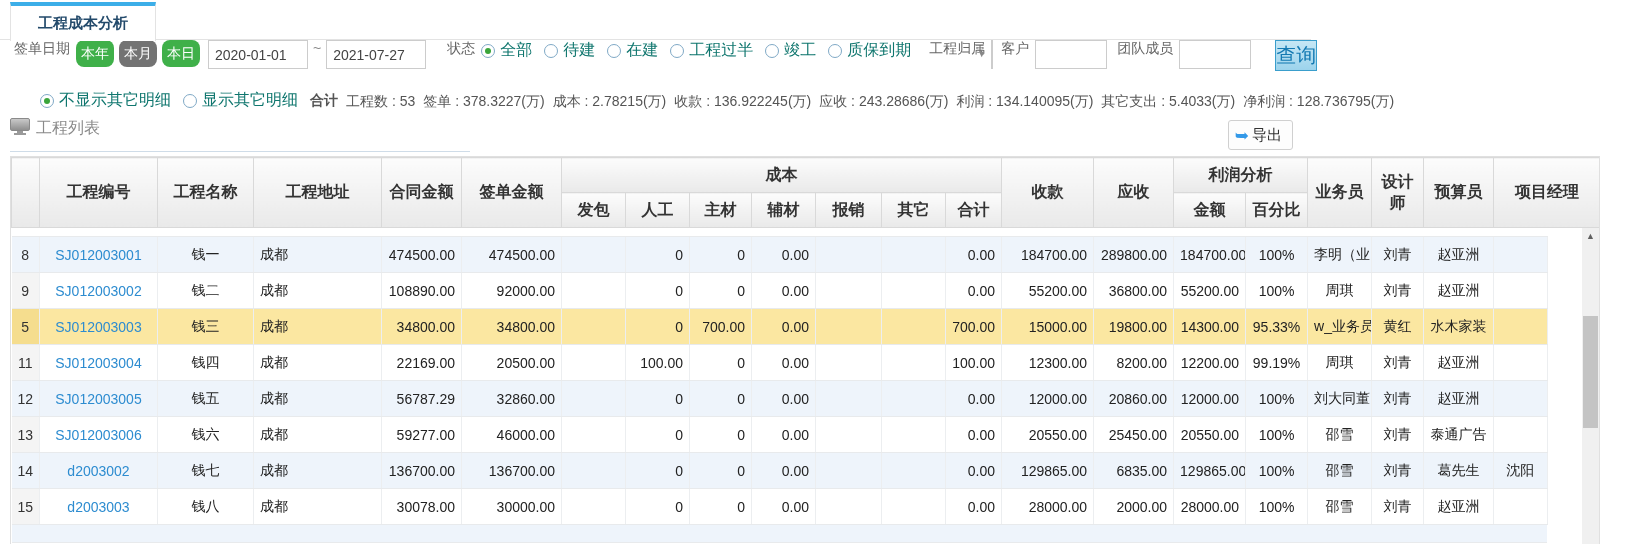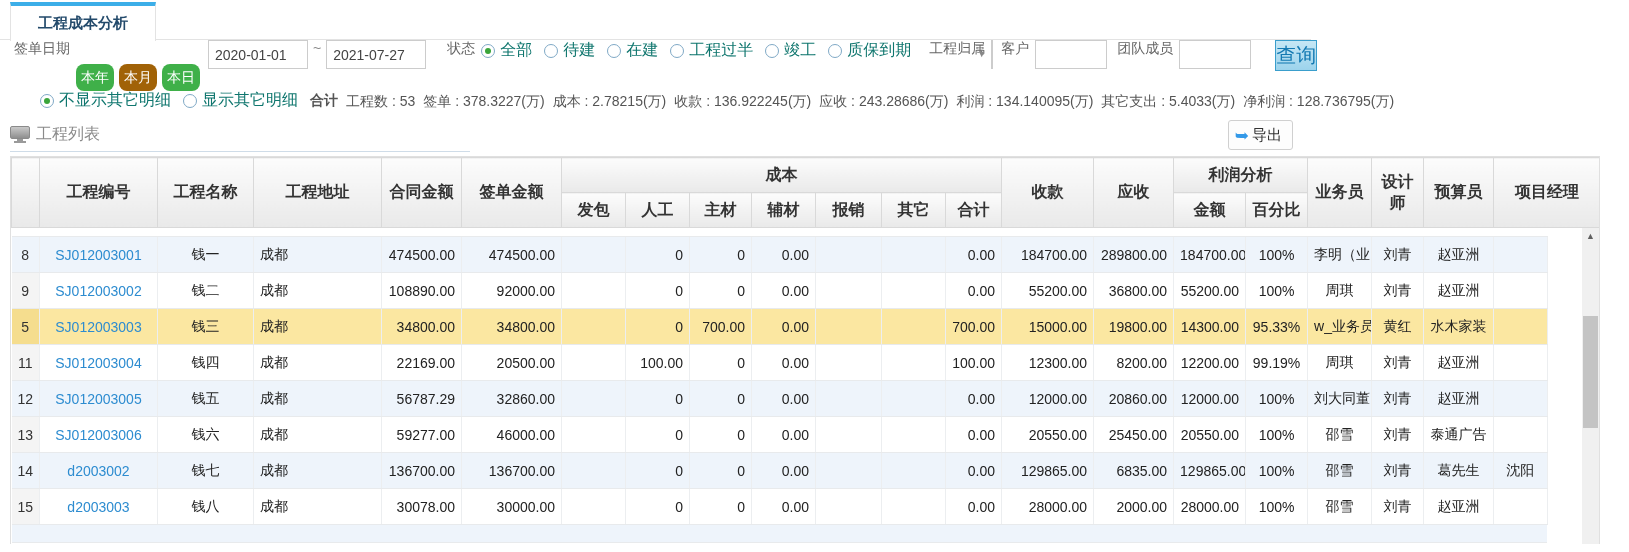--- a/index.html
+++ b/index.html
@@ -37,21 +37,21 @@
     background:linear-gradient(#c6e7f5,#9cd3ec); color:#1379b2; font-size:20px; cursor:pointer;
     font-family:inherit; }
 
   
   .summary-row { display:flex; align-items:center; height:30px; padding-left:40px; white-space:nowrap; }
   .sum-total { font-size:14px; font-weight:bold; color:#555; margin-right:8px; }
   .sum-item { font-size:14px; color:#555; margin-right:8px; }
 
   
   .section-head { position:relative; height:38px; margin:2px 10px 0 10px; }
-  .sec-title-wrap { display:flex; align-items:center; width:460px; height:34px;
+  .sec-title-wrap { display:flex; align-items:flex-start; width:460px; height:34px;
     border-bottom:1px solid #cfdce8; }
   .monitor-icon { display:inline-block; width:20px; height:17px; margin-right:6px; position:relative; }
   .monitor-icon .scr { position:absolute; left:0; top:0; width:20px; height:13px;
     background:linear-gradient(#c9c9c9,#8f8f8f); border:1px solid #8a8a8a; border-radius:2px; }
   .monitor-icon .std { position:absolute; left:7px; top:13px; width:6px; height:3px; background:#9a9a9a; }
   .monitor-icon .bse { position:absolute; left:4px; top:15px; width:12px; height:2px; background:#9a9a9a; }
   .sec-title { font-size:16px; color:#8a8a8a; }
   .export-btn { position:absolute; right:8px; top:2px; height:30px; padding:0 10px 0 6px;
     background:#fdfdfd; border:1px solid #d0d0d0; border-radius:3px; font-size:15px; color:#333;
     display:flex; align-items:center; cursor:pointer; font-family:inherit; }
@@ -90,21 +90,21 @@
 <div class="page">
 
   <div class="tabbar">
     <div class="tab">
       <span>工程成本分析</span>
     </div>
   </div>
 
   <div class="filter-row">
     <span class="lbl">签单日期</span>
-    <span id="quick-buttons"><span class="qbtn" style="background: rgb(63, 176, 73);">本年</span><span class="qbtn" style="background: #a16207; margin-top: 24px;">本月</span><span class="qbtn" style="background: rgb(63, 176, 73);">本日</span></span>
+    <span id="quick-buttons"><span class="qbtn" style="background: rgb(63, 176, 73);">本年</span><span class="qbtn" style="background: #737373;">本月</span><span class="qbtn" style="background: rgb(63, 176, 73);">本日</span></span>
     <input class="date-input" value="2020-01-01" style="">
     <span class="tilde">~</span>
     <input class="date-input" value="2021-07-27" style="">
     <span class="lbl" style="margin-left:18px">状态</span>
     <span id="status-radios"><span class="radio-item">
           <span class="radio checked"></span>
           <span class="rlbl">全部</span>
         </span><span class="radio-item">
           <span class="radio"></span>
           <span class="rlbl">待建</span>

